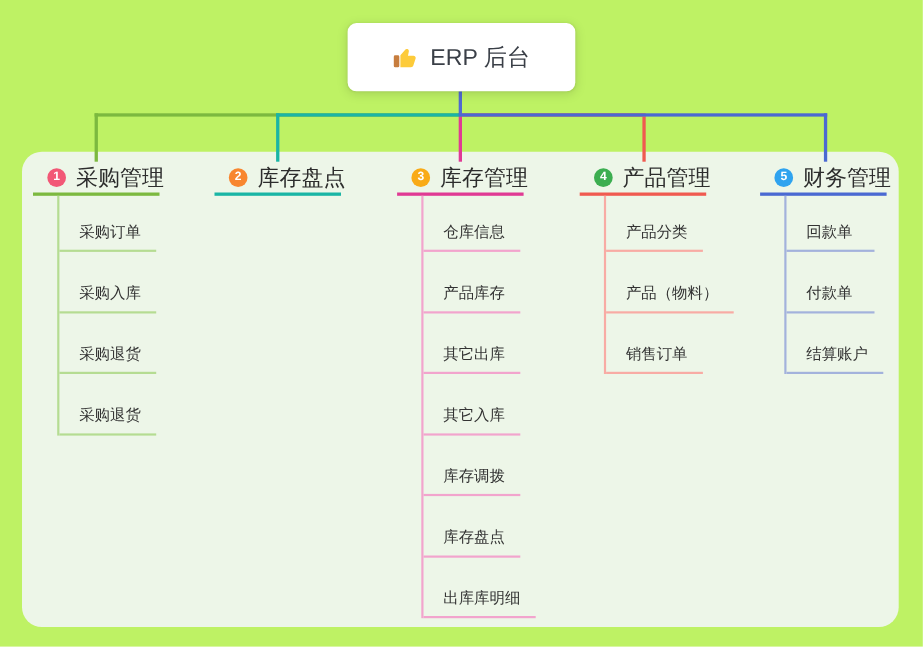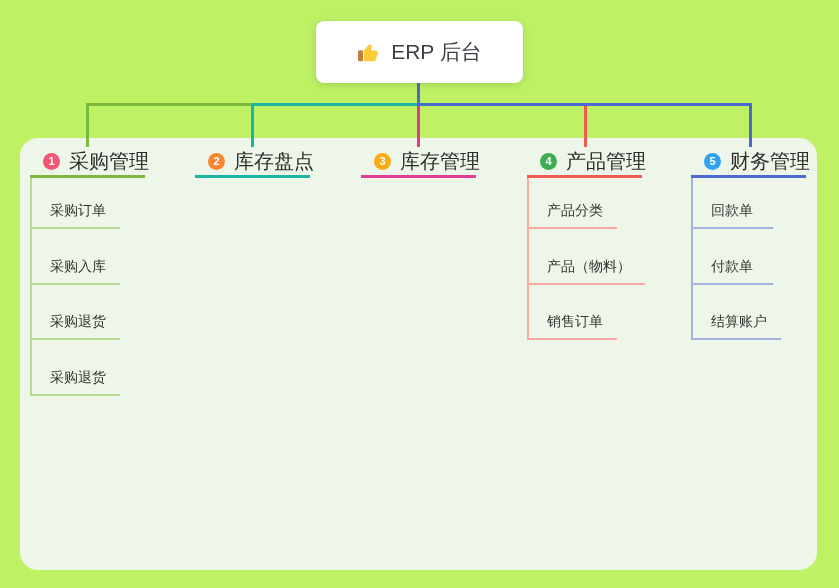--- a/index.html
+++ b/index.html
@@ -32,21 +32,21 @@
     width:115px; height:31px; border-bottom:3px solid var(--main);
     display:flex; align-items:center; gap:9px; padding-left:13px; cursor:pointer;
   }
   .badge {
     width:17px; height:17px; border-radius:50%; background:var(--badge);
     color:#fff; font-size:11px; font-weight:600; line-height:1;
     display:flex; align-items:center; justify-content:center; flex:none;
   }
   .branch-label { font-size:20px; font-weight:500; color:#2d2d2d; white-space:nowrap; }
 
-  .branch-body { margin-left:0; border-left:2px solid var(--light); width:max-content; }
+  .branch-body { margin-left:22px; border-left:2px solid var(--light); width:max-content; }
   .child {
     height:55.5px; width:max-content; min-width:80px;
     border-bottom:2px solid var(--light);
     display:flex; align-items:flex-end;
     padding:0 14px 7px 18px;
     font-size:14px; color:#333; white-space:nowrap; cursor:pointer;
   }
   .child:first-child { height:51px; }
 </style>
 </head>
@@ -93,20 +93,29 @@
       <span class="badge">2</span>
       <span class="branch-label">库存盘点</span>
     </div>
   </div>
 
   <div class="branch" data-branch-idx="2" style="left: 361px; --main: #e03a94; --light: #f2a4cd; --badge: #f9ab17;">
     <div class="branch-title">
       <span class="badge">3</span>
       <span class="branch-label">库存管理</span>
     </div>
+    <div class="branch-body">
+      <div class="child">仓库信息</div>
+      <div class="child">产品库存</div>
+      <div class="child">其它出库</div>
+      <div class="child">其它入库</div>
+      <div class="child">库存调拨</div>
+      <div class="child">库存盘点</div>
+      <div class="child">出库库明细</div>
+    </div>
   </div>
 
   <div class="branch" data-branch-idx="3" style="left: 527px; --main: #f05a50; --light: #f8aba4; --badge: #3cae50;">
     <div class="branch-title">
       <span class="badge">4</span>
       <span class="branch-label">产品管理</span>
     </div>
     <div class="branch-body">
       <div class="child">产品分类</div>
       <div class="child">产品（物料）</div>

